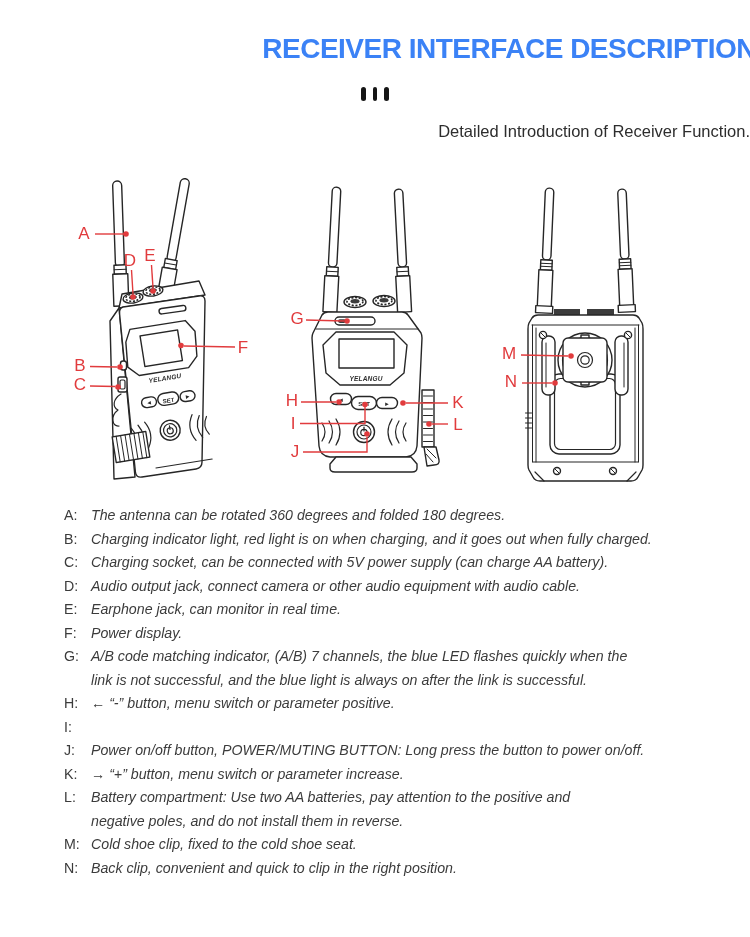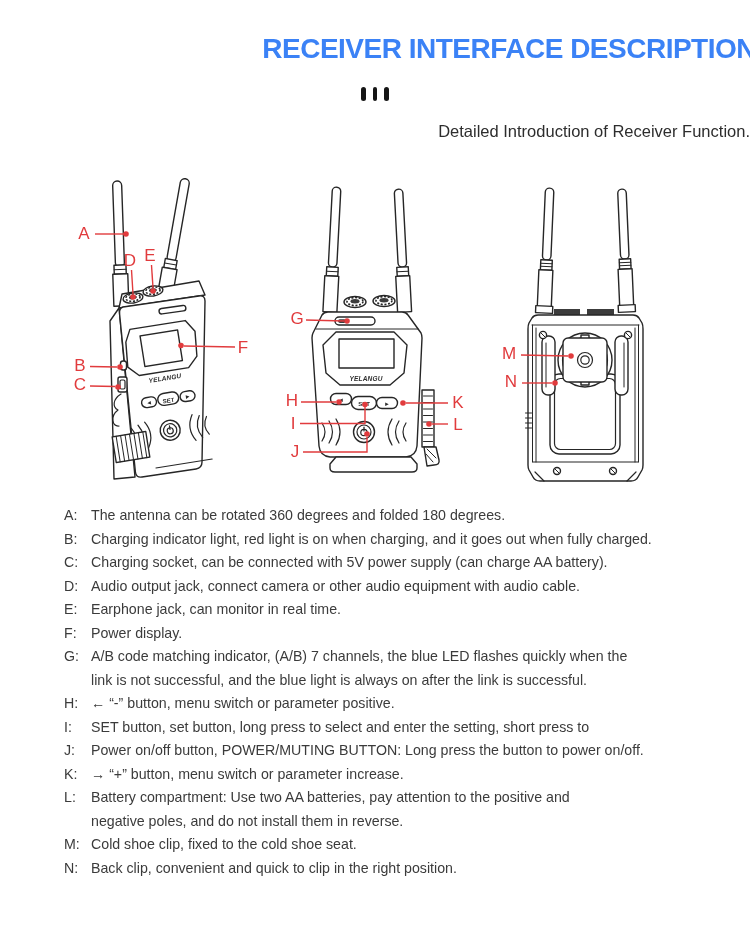--- a/index.html
+++ b/index.html
@@ -24,21 +24,21 @@
   .knurl{fill:none;stroke:#262626;stroke-width:1.6;stroke-dasharray:2 1.6;}
   .brand{font-size:6.5px;font-style:italic;font-weight:bold;fill:#2d2d2d;letter-spacing:.2px;}
   .btxt{font-size:6px;font-weight:bold;fill:#2d2d2d;text-anchor:middle;}
   .callout-letter{font-size:17px;fill:#e13b3d;text-anchor:middle;}
   .callout-line{stroke:#e13b3d;stroke-width:1.4;fill:none;}
   .callout-dot{fill:#e13b3d;stroke:none;}
   
   .desc{position:absolute;top:504px;left:64px;width:680px;color:#3b3b3b;font-size:14.2px;}
   .row{display:flex;}
   .lc{flex:none;width:27px;line-height:23.5px;}
-  .lt{flex:1;}
+  .lt{flex:1;font-style:italic;}
   .lt div{line-height:23.5px;white-space:nowrap;}
 </style>
 </head>
 <body>
 
 <div class="page">
 
   <h1 class="title">RECEIVER INTERFACE DESCRIPTION</h1>
 
   <div class="bars">
@@ -382,21 +382,20 @@
     </div>
     <div class="row">
       <span class="lc"><span>H</span><span>:</span></span>
       <span class="lt">
           <div>← “-” button, menu switch or parameter positive.</div>
         </span>
     </div>
     <div class="row">
       <span class="lc"><span>I</span><span>:</span></span>
       <span class="lt">
-          <div>SET button, set button, long press to select and enter the setting, short press to</div>
         </span>
     </div>
     <div class="row">
       <span class="lc"><span>J</span><span>:</span></span>
       <span class="lt">
           <div>Power on/off button, POWER/MUTING BUTTON: Long press the button to power on/off.</div>
         </span>
     </div>
     <div class="row">
       <span class="lc"><span>K</span><span>:</span></span>

